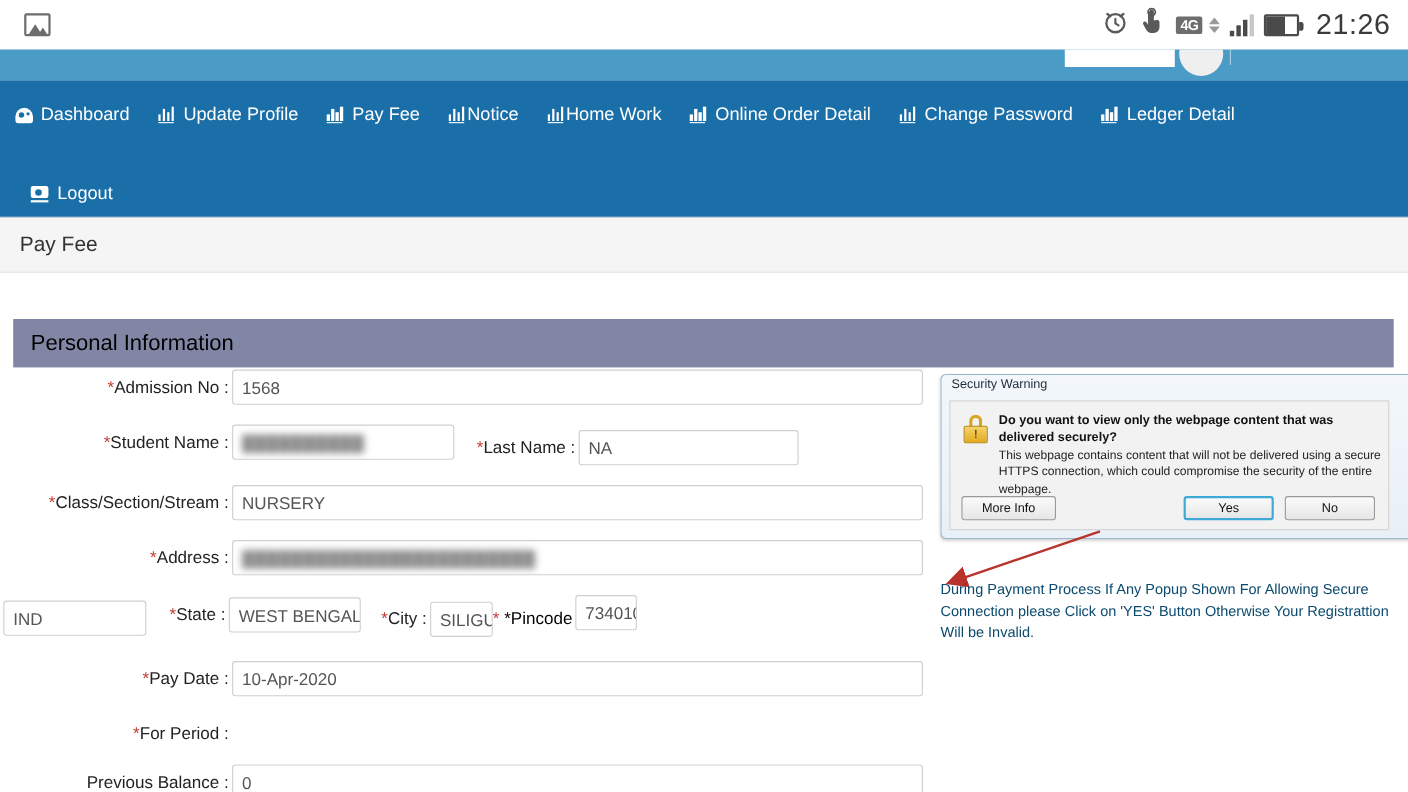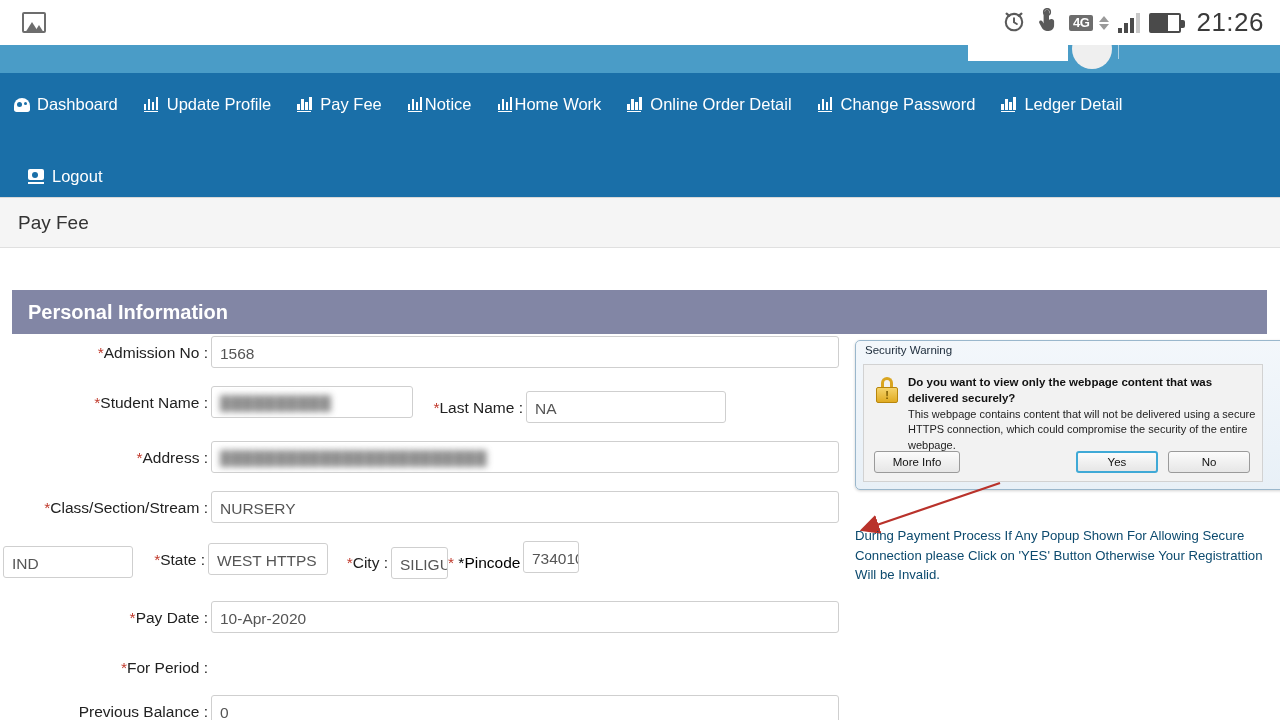--- a/index.html
+++ b/index.html
@@ -169,21 +169,21 @@
   
   .content { position: absolute; top: 248px; left: 0; width: 1280px; height: 472px; background:#fff; }
 
   .section-header {
     position: absolute; top: 42px; left: 12px;
     width: 1255px; height: 44px;
     background: #8286a5;
     display: flex; align-items: center;
     padding-left: 16px;
   }
-  .section-header h2 { color: #ffffff; font-size: 20px; font-weight: bold; }
+  .section-header h2 { color: #000000; font-size: 20px; font-weight: normal; }
 
   .form { position: absolute; top: 88px; left: 0; width: 1280px; }
 
   .frow { display: flex; align-items: flex-start; margin-bottom: 18px; padding-left: 0; }
   .flabel {
     font-size: 15.5px; color: #222; text-align: right;
     padding-top: 8px; white-space: nowrap;
   }
   .req { color: #c0392b; }
   .finput {
@@ -460,36 +460,36 @@
     <div class="frow">
       <div class="flabel" style="width:208px;"><span class="req">*</span>Student Name :</div>
       <div class="finput" style="width:202px; margin-left:3px;">
         <span class="blur-text">██████████</span>
       </div>
       <div class="flabel" style="width:110px; padding-top:13px;"><span class="req">*</span>Last Name :</div>
       <div class="finput" style="width:200px; margin-left:3px; margin-top:5px;">NA</div>
     </div>
 
     <div class="frow">
+      <div class="flabel" style="width:208px;"><span class="req">*</span>Class/Section/Stream :</div>
+      <div class="finput" style="width:628px; margin-left:3px;">NURSERY</div>
+    </div>
+
+    <div class="frow">
       <div class="flabel" style="width:208px;"><span class="req">*</span>Address :</div>
       <div class="finput" style="width:628px; margin-left:3px;">
         <span class="blur-text">████████████████████████</span>
       </div>
     </div>
 
     <div class="frow">
-      <div class="flabel" style="width:208px;"><span class="req">*</span>Class/Section/Stream :</div>
-      <div class="finput" style="width:628px; margin-left:3px;">NURSERY</div>
-    </div>
-
-    <div class="frow">
       <div class="finput" style="width:130px; margin-left:3px; margin-top:5px;">IND</div>
 
       <div class="flabel" style="width:72px; padding-top:10px;"><span class="req">*</span>State :</div>
-      <div class="finput" style="width:120px; margin-left:3px; margin-top:2px;">WEST HTTPS</div>
+      <div class="finput" style="width:120px; margin-left:3px; margin-top:2px;">WEST BENGAL</div>
 
       <div class="flabel" style="width:60px; padding-top:13px;"><span class="req">*</span>City :</div>
       <div class="finput" style="width:57px; margin-left:3px; margin-top:6px;">SILIGURI</div>
 
       <div style="width:74px; padding-top:13px; text-align:right; font-size:15.5px; white-space:nowrap;"><span class="req">*</span>        *Pincode
         :
       </div>
       <div class="finput" style="width:56px; margin-left:1px; margin-top:0px;">734010</div>
     </div>
 

